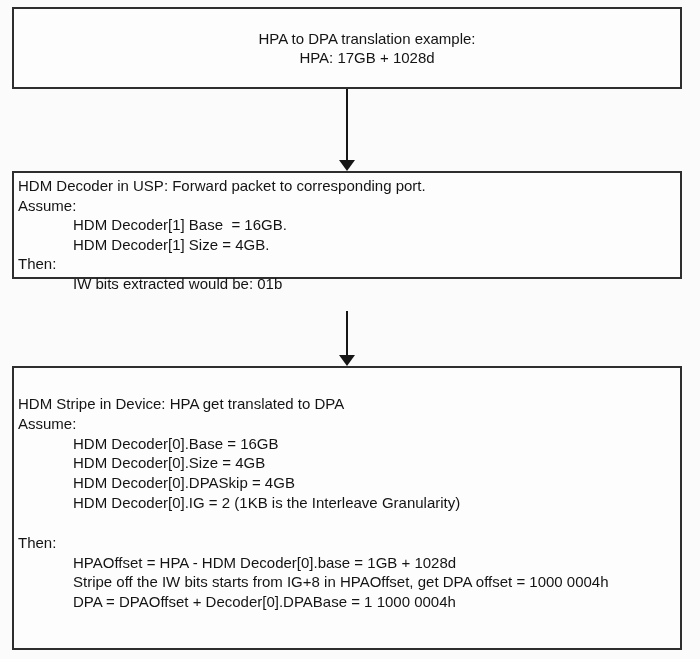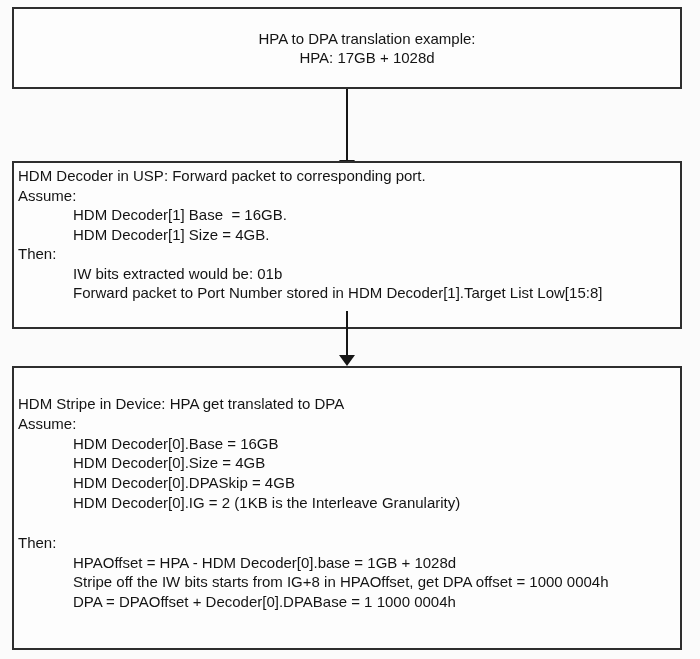--- a/index.html
+++ b/index.html
@@ -27,22 +27,22 @@
   .box1 {
     top: 7px;
     height: 82px;
     display: flex;
     flex-direction: column;
     justify-content: center;
     align-items: center;
     padding-left: 40px;
   }
   .box2 {
-    top: 161px;
-    height: 168px;
+    top: 171px;
+    height: 108px;
     padding: 3px 4px 0 4px;
   }
   .box3 {
     top: 366px;
     height: 284px;
     padding: 26px 4px 0 4px;
   }
   .line {
     font-size: 15px;
     line-height: 19.5px;
@@ -90,21 +90,20 @@
     <div class="arrow-head"></div>
   </div>
 
   <div class="box box2">
     <div class="line">HDM Decoder in USP: Forward packet to corresponding port.</div>
     <div class="line">Assume:</div>
     <div class="line indent">HDM Decoder[1] Base  = 16GB.</div>
     <div class="line indent">HDM Decoder[1] Size = 4GB.</div>
     <div class="line">Then:</div>
     <div class="line indent">IW bits extracted would be: 01b</div>
-    <div class="line indent">Forward packet to Port Number stored in HDM Decoder[1].Target List Low[15:8]</div>
   </div>
 
   <div class="arrow arrow2">
     <div class="arrow-line"></div>
     <div class="arrow-head"></div>
   </div>
 
   <div class="box box3">
     <div class="line">HDM Stripe in Device: HPA get translated to DPA</div>
     <div class="line">Assume:</div>

